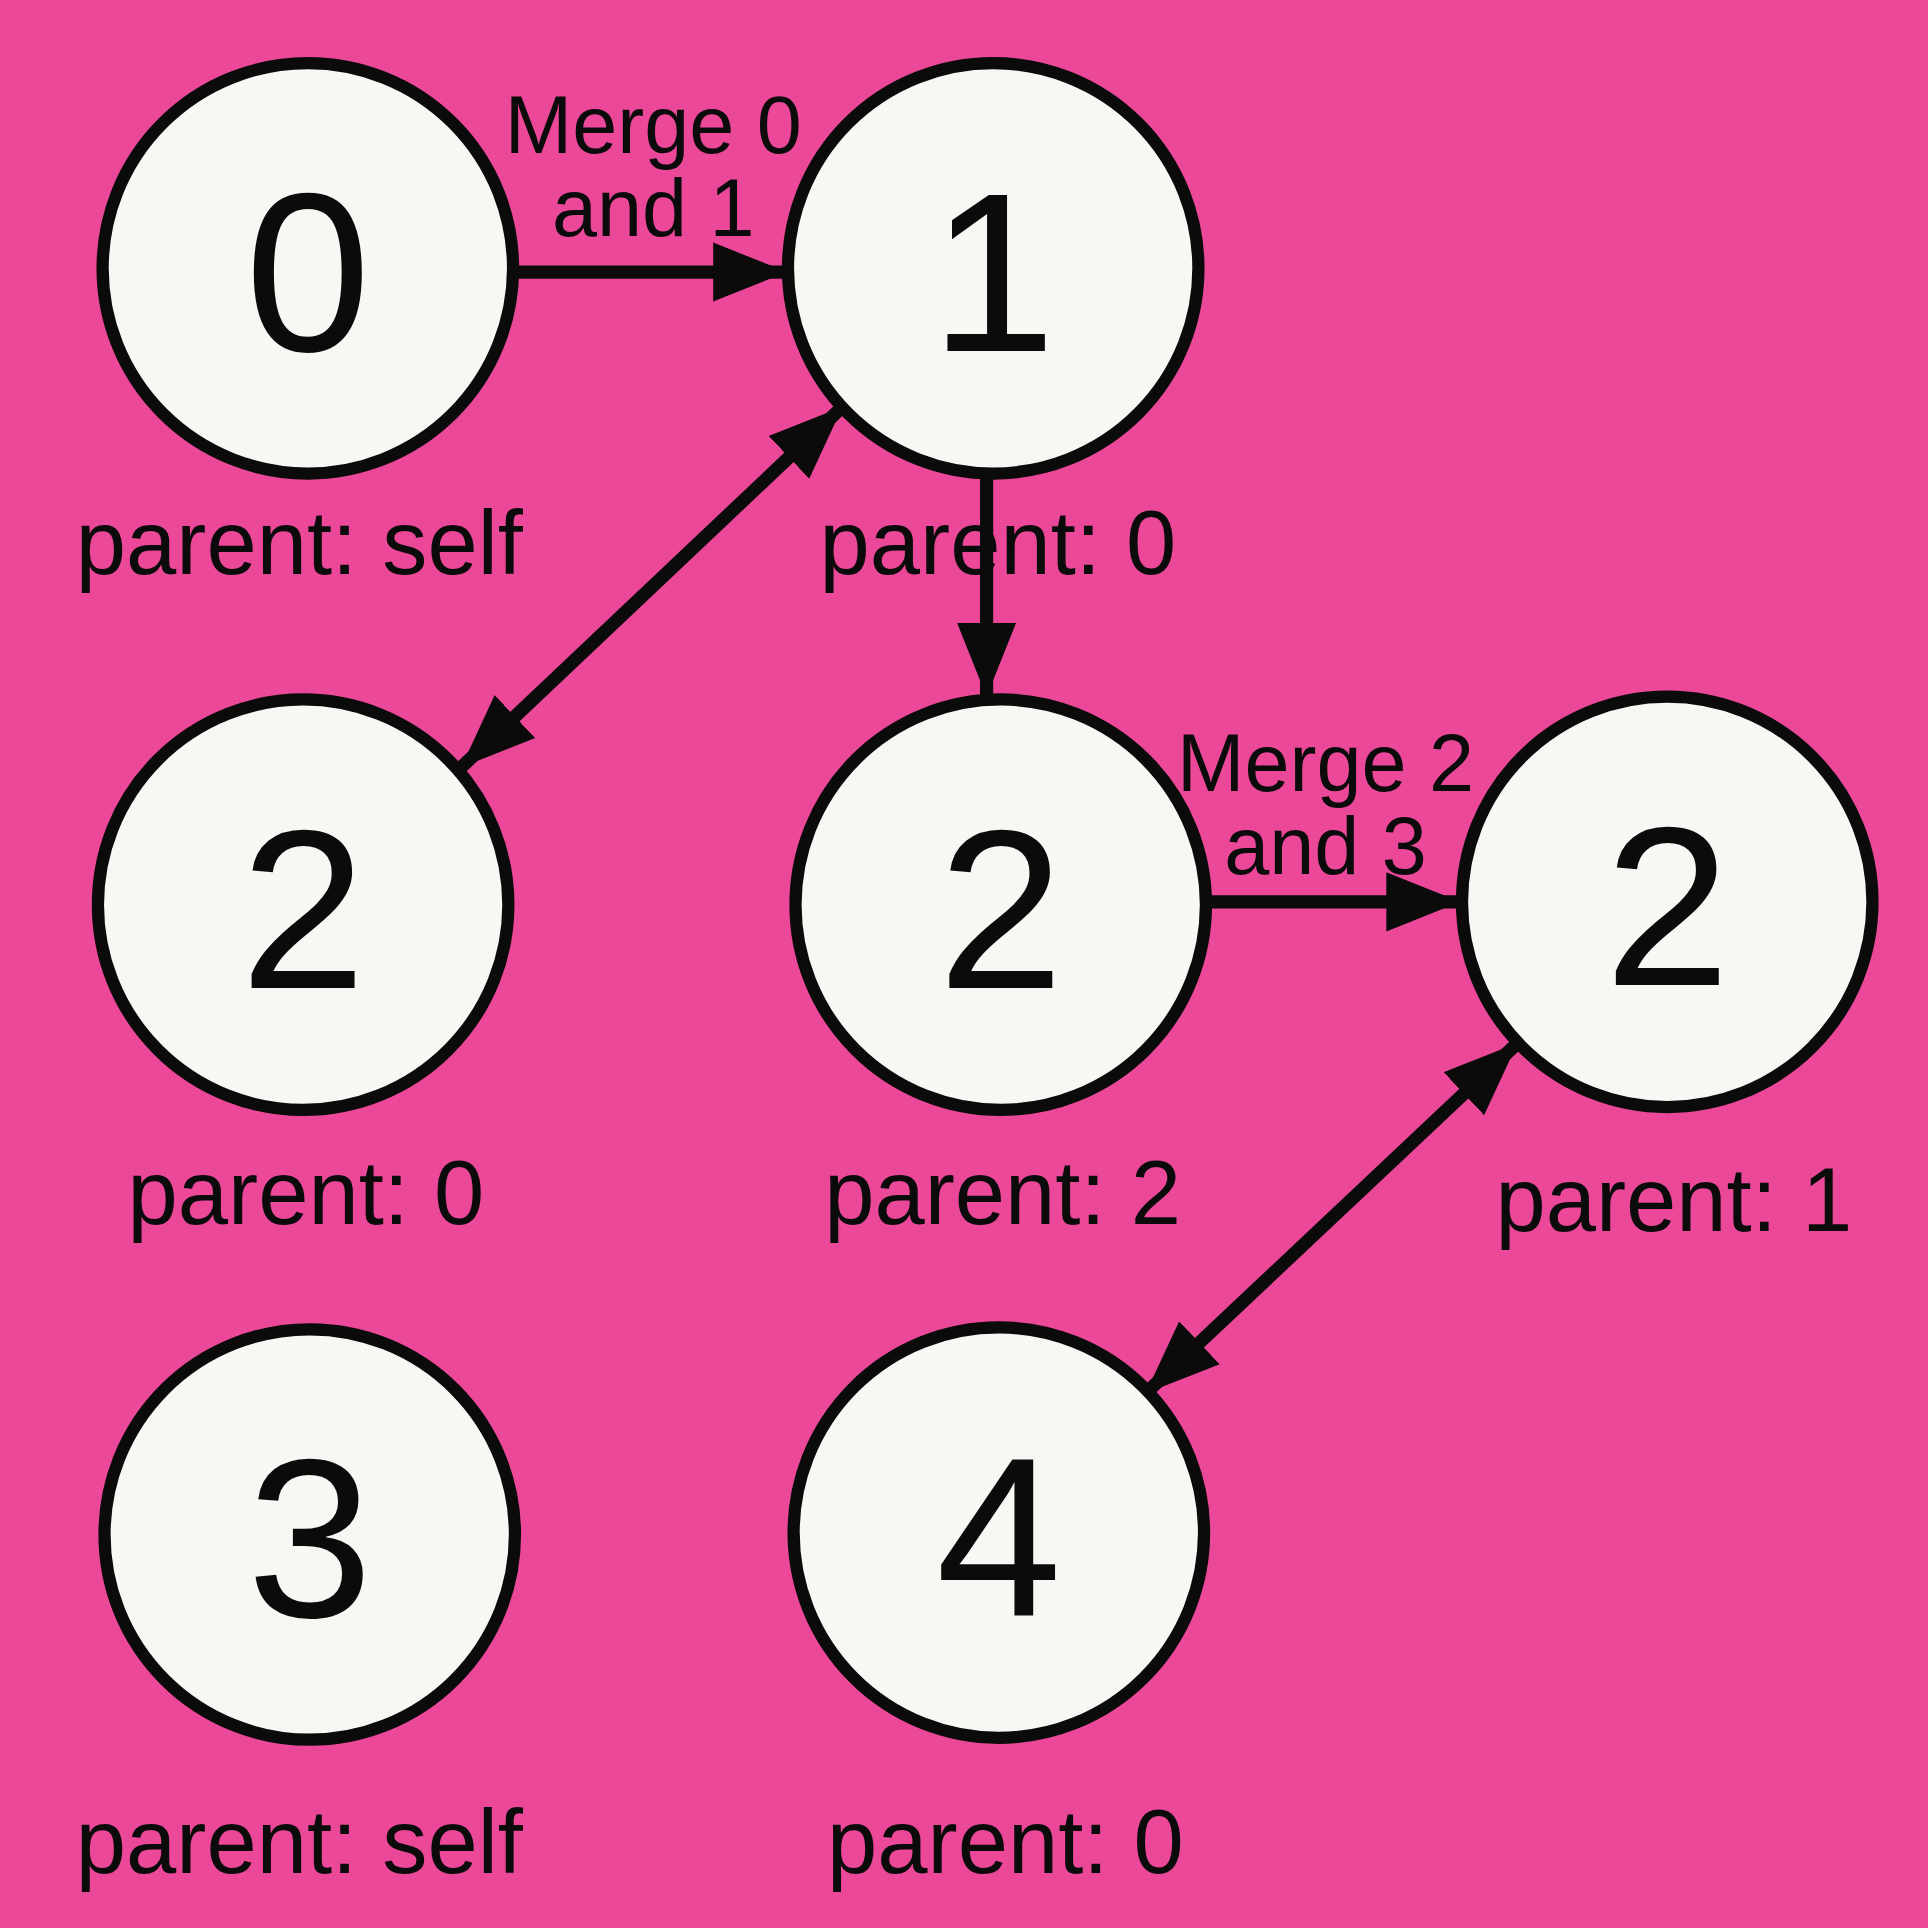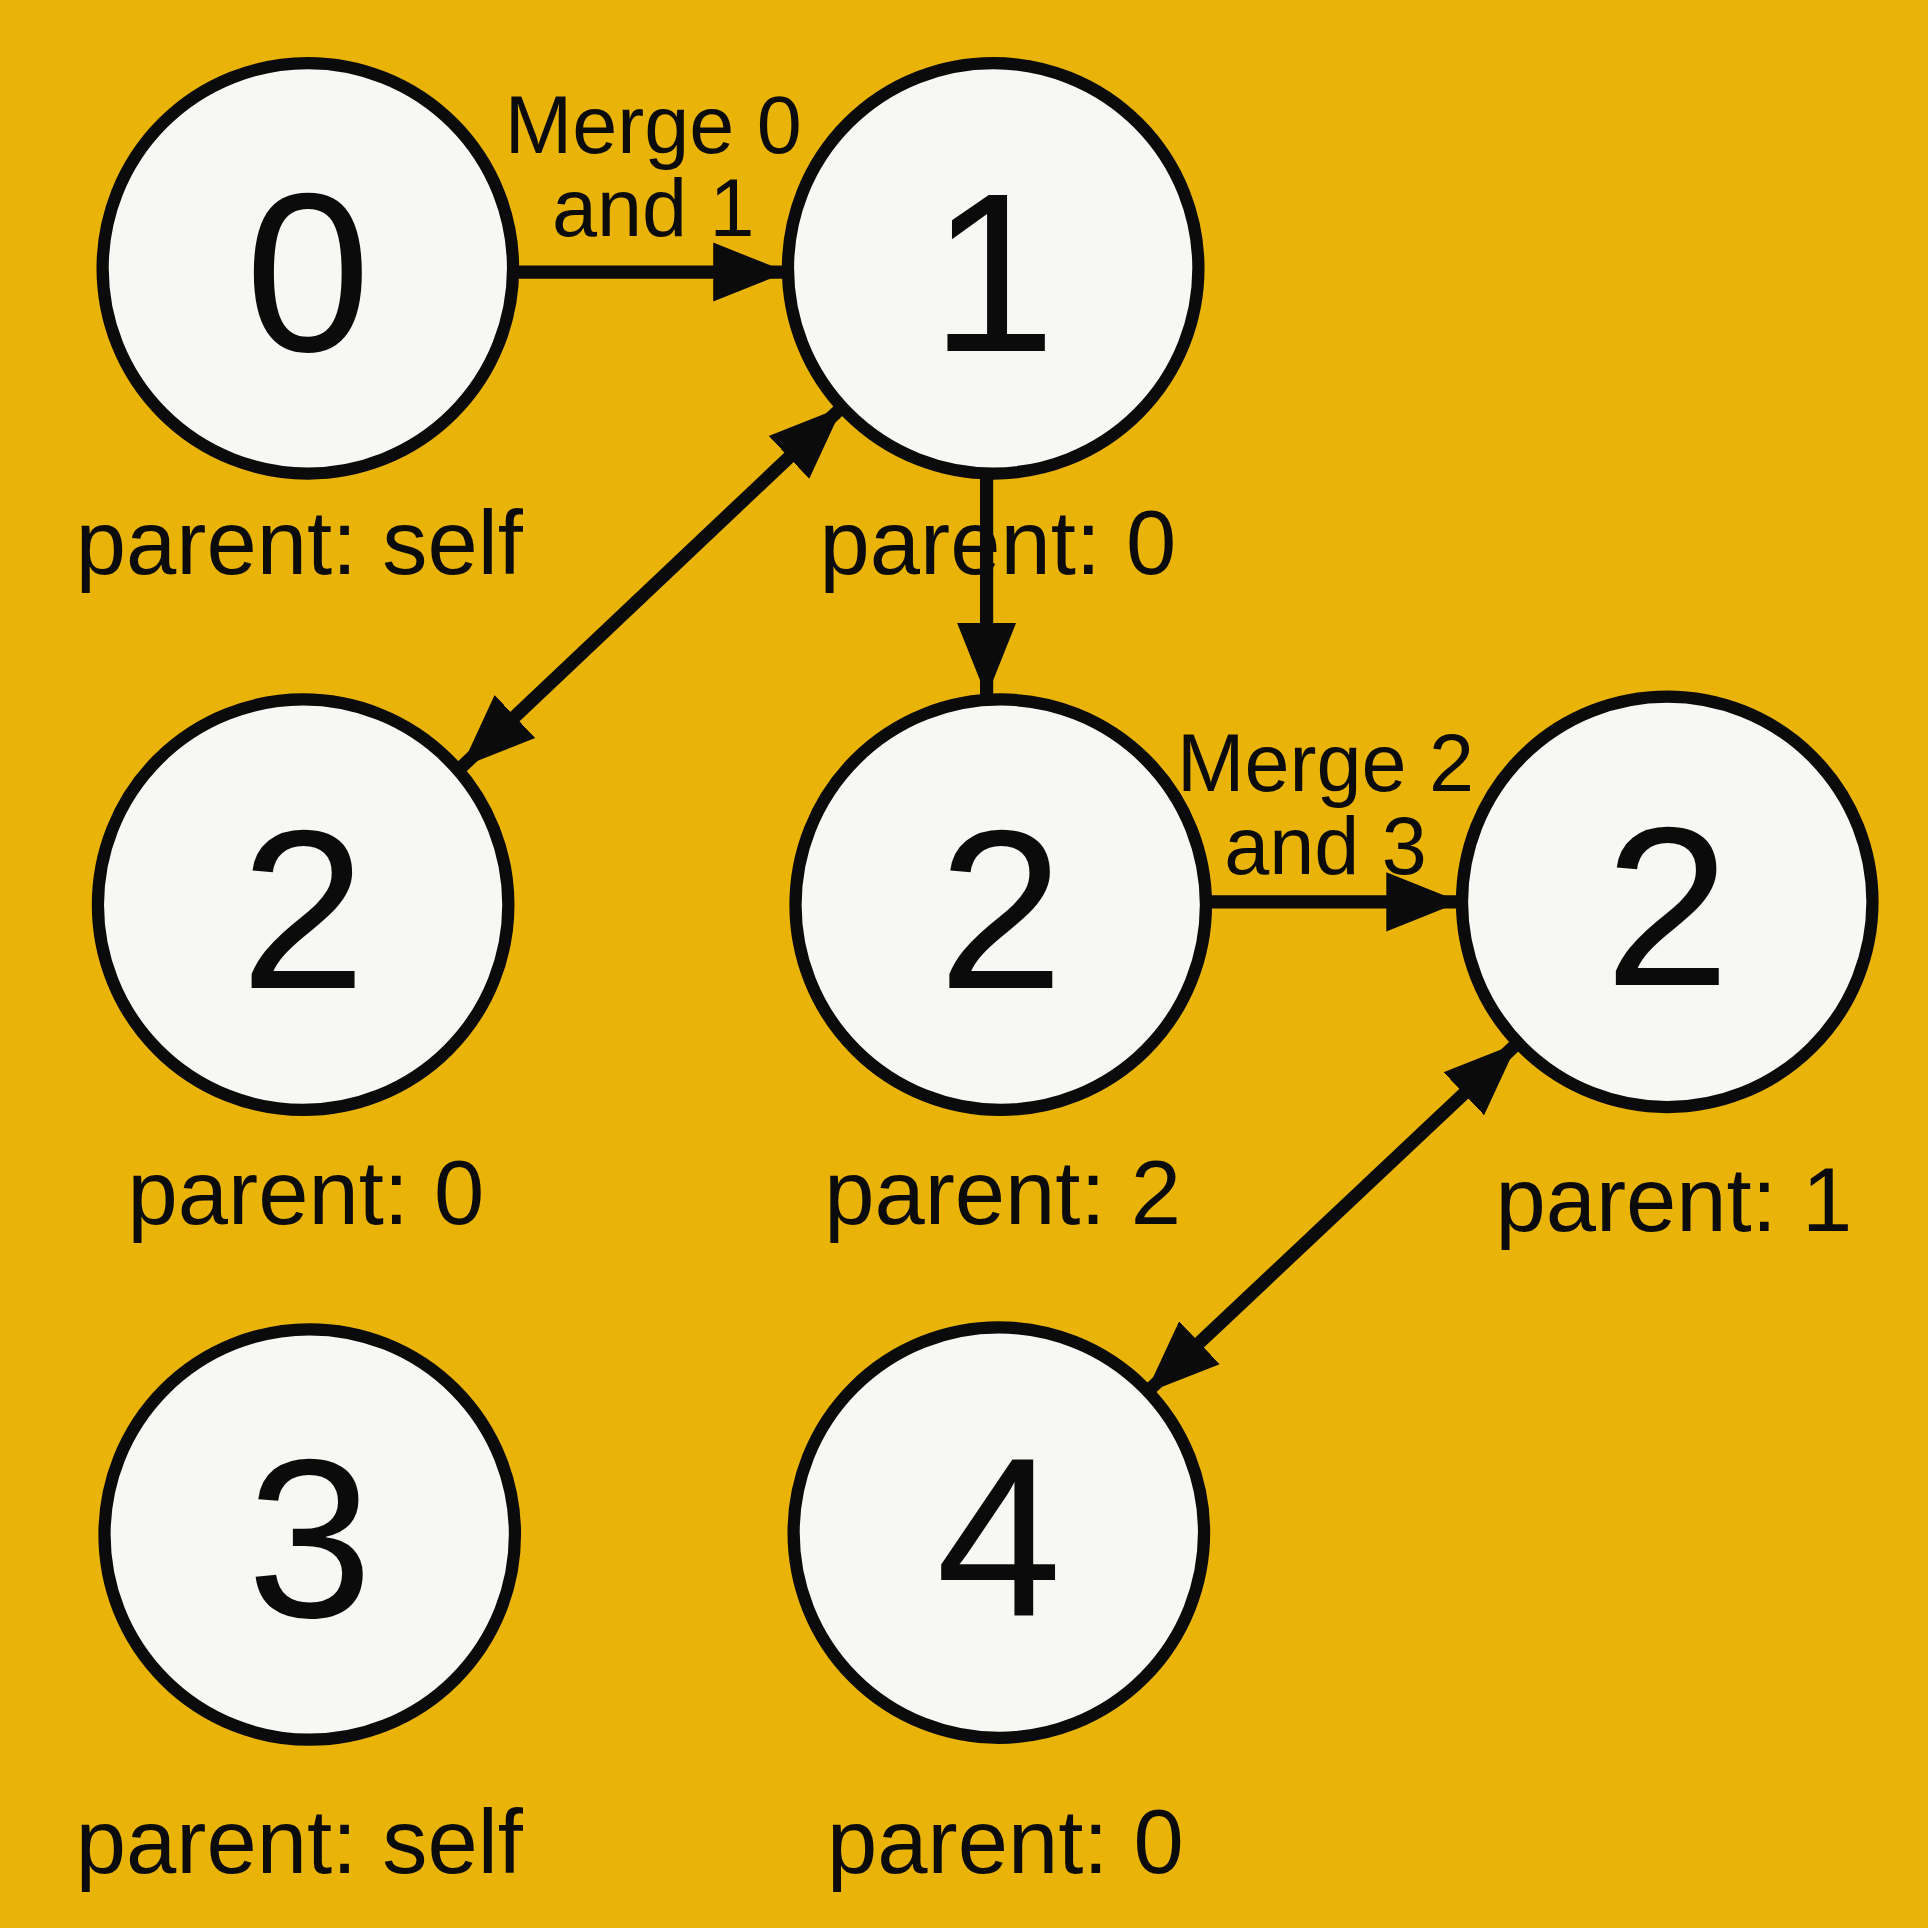--- a/index.html
+++ b/index.html
@@ -4,21 +4,21 @@
 <style>
   html, body {
     margin: 0;
     padding: 0;
     background: #f5f5f2;
   }
   .stage {
     position: relative;
     width: 1928px;
     height: 1928px;
-    background: #eab308;
+    background: #ec4899;
     overflow: hidden;
   }
   svg {
     display: block;
     width: 100%;
     height: 100%;
   }
   .node-label {
     font-family: "Liberation Sans", sans-serif;
     font-size: 240px;

